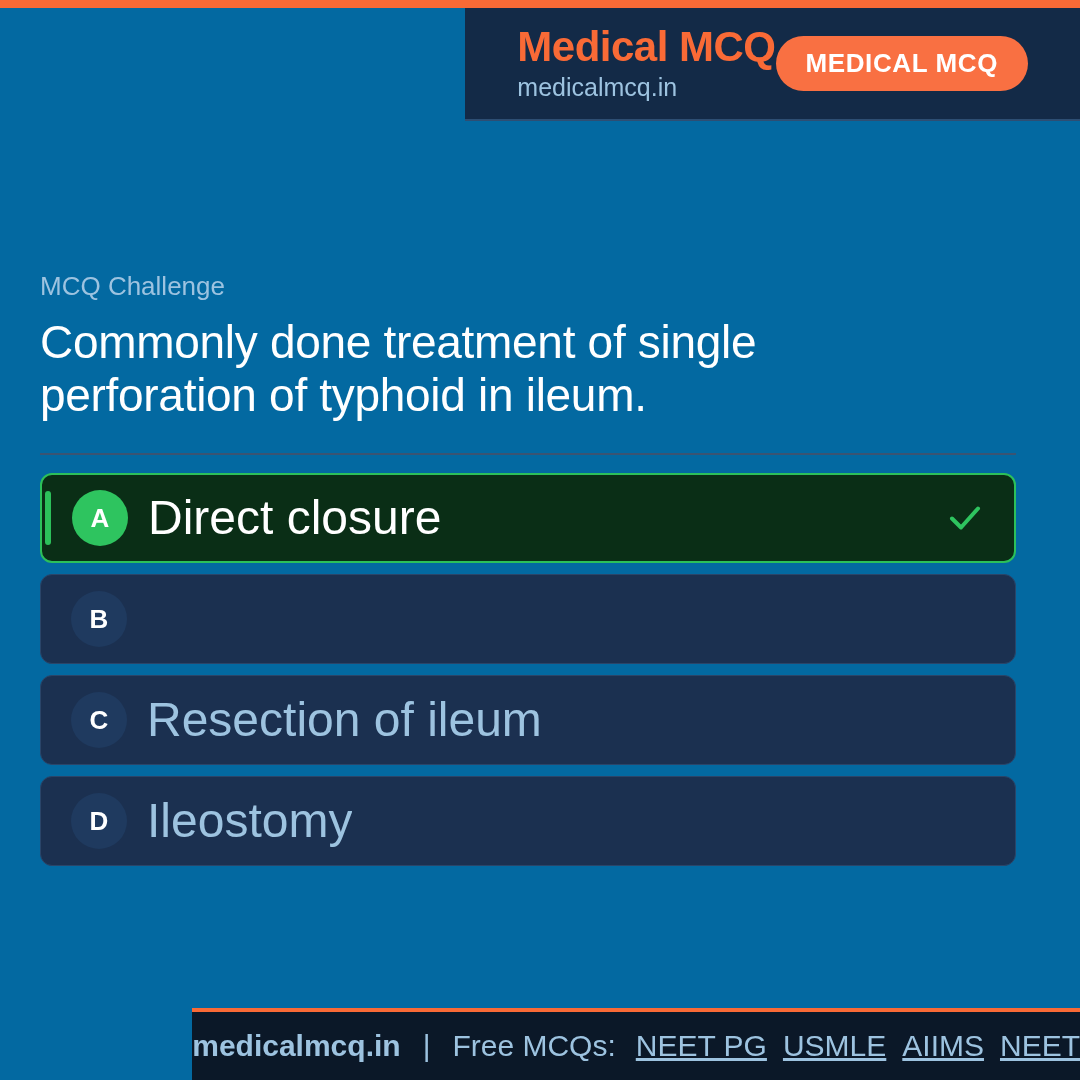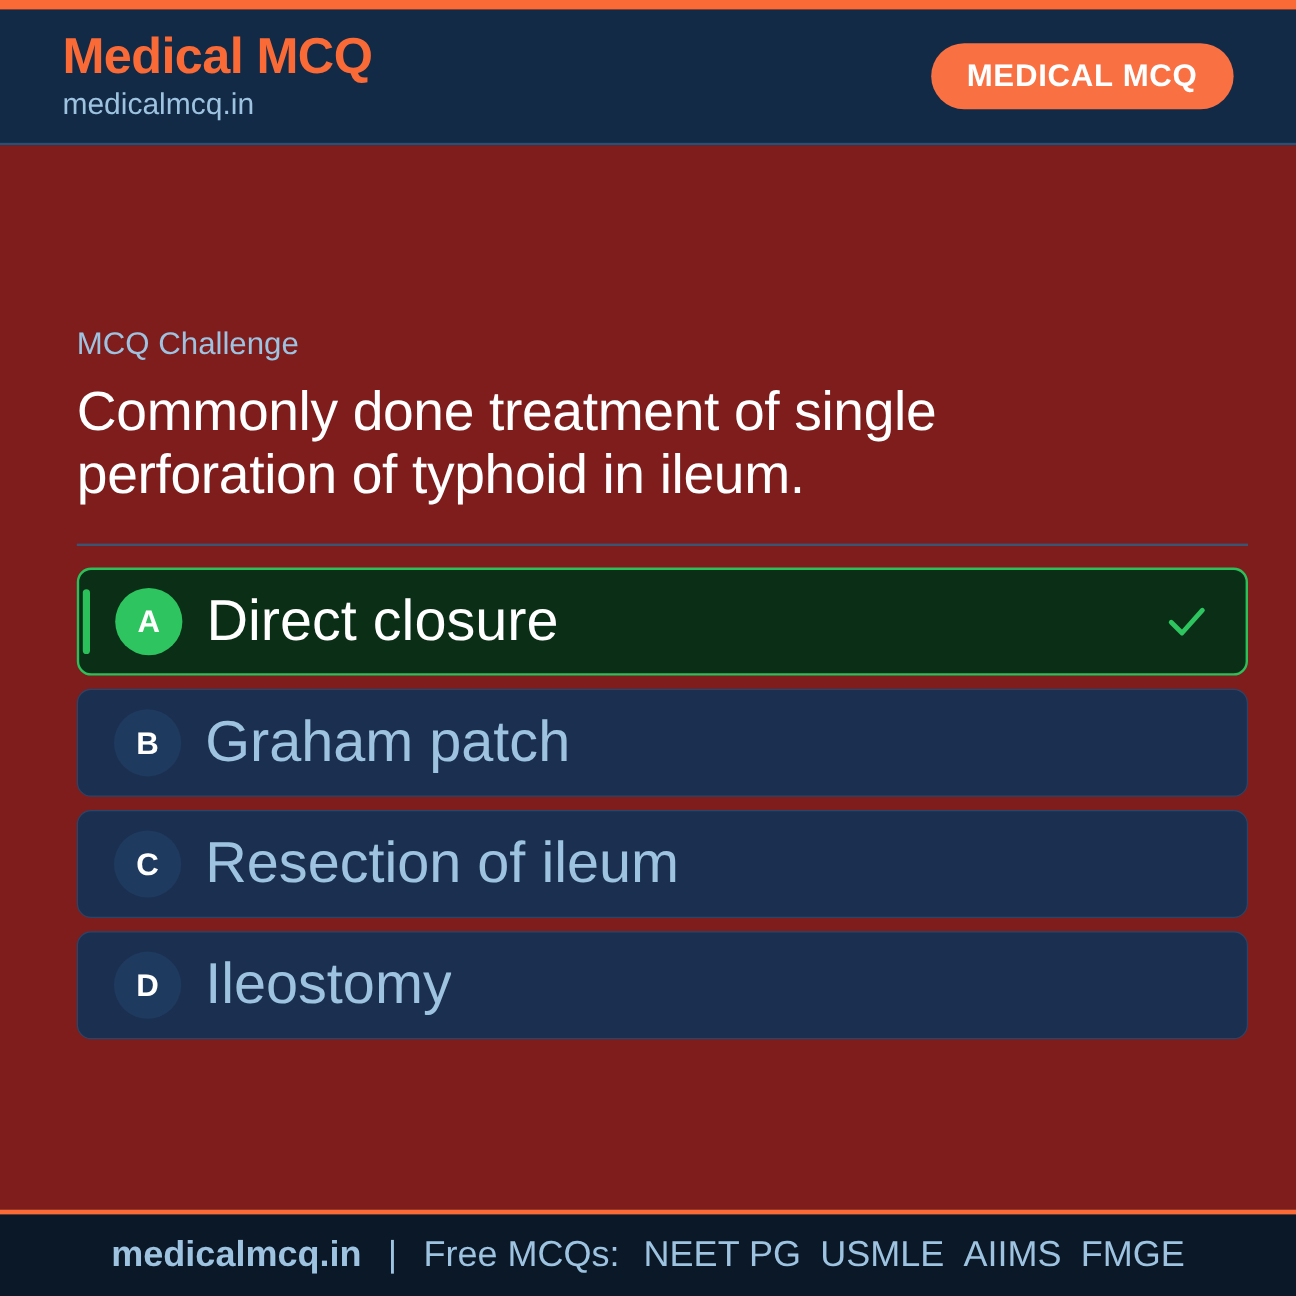--- a/index.html
+++ b/index.html
@@ -16,21 +16,22 @@
     overflow: hidden;
     position: relative;
   }
 
   .page {
     width: 1080px;
     height: 1080px;
     display: flex;
     flex-direction: column;
     position: relative;
-    background: #7f1d1d;
+    background: #0369a1;
+    align-items: flex-end;
   }
 
   
   .top-strip {
     height: 8px;
     width: 100%;
     background: #f96a36;
     flex: 0 0 auto;
   }
 
@@ -207,21 +208,21 @@
     align-items: center;
     gap: 0;
     font-size: 30px;
     color: #9dc3e0;
     white-space: nowrap;
   }
 
   .footer-site { font-weight: bold; color: #9dc3e0; }
   .footer-sep { margin: 0 22px; color: #9dc3e0; }
   .footer-label { margin-right: 20px; }
-  .footer-exam { margin-right: 16px; }
+  .footer-exam { margin-right: 16px; text-decoration: underline; }
   .footer-exam:last-child { margin-right: 0; }
 </style>
 </head>
 <body>
 
 <div class="page">
 
   <div class="top-strip"></div>
 
   <div class="header">
@@ -245,21 +246,20 @@
         <div class="option-text">Direct closure</div>
         <div class="check-mark">
           <svg width="42" height="42" viewBox="0 0 42 42" fill="none" xmlns="http://www.w3.org/2000/svg">
             <path d="M8 21.5 L17 30.5 L34 11.5" stroke="#2ec45f" stroke-width="4" stroke-linecap="round" stroke-linejoin="round"></path>
           </svg>
         </div>
       </div>
 
       <div class="option">
         <div class="badge">B</div>
-        <div class="option-text">Graham patch</div>
       </div>
 
       <div class="option">
         <div class="badge">C</div>
         <div class="option-text">Resection of ileum</div>
       </div>
 
       <div class="option">
         <div class="badge">D</div>
         <div class="option-text">Ileostomy</div>
@@ -269,17 +269,17 @@
   </div>
 
   <div class="footer">
     <div class="footer-row">
       <span class="footer-site">medicalmcq.in</span>
       <span class="footer-sep">|</span>
       <span class="footer-label">Free MCQs:</span>
       <span class="footer-exam">NEET PG</span>
       <span class="footer-exam">USMLE</span>
       <span class="footer-exam">AIIMS</span>
-      <span class="footer-exam">FMGE</span>
+      <span class="footer-exam">NEET</span>
     </div>
   </div>
 
 </div>
 
 </body></html>

